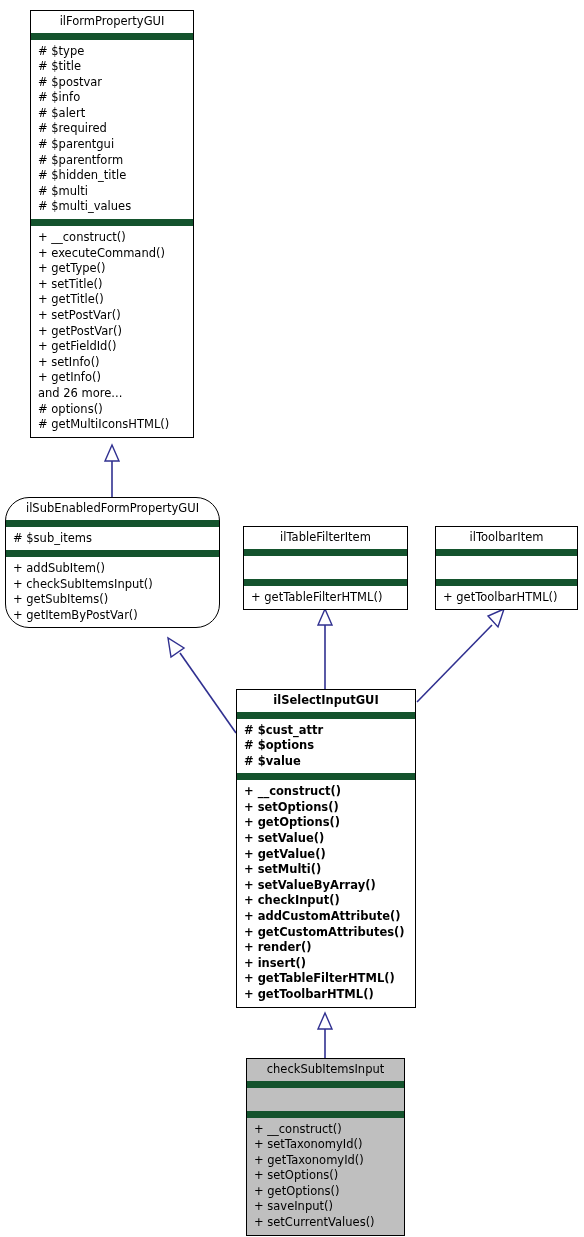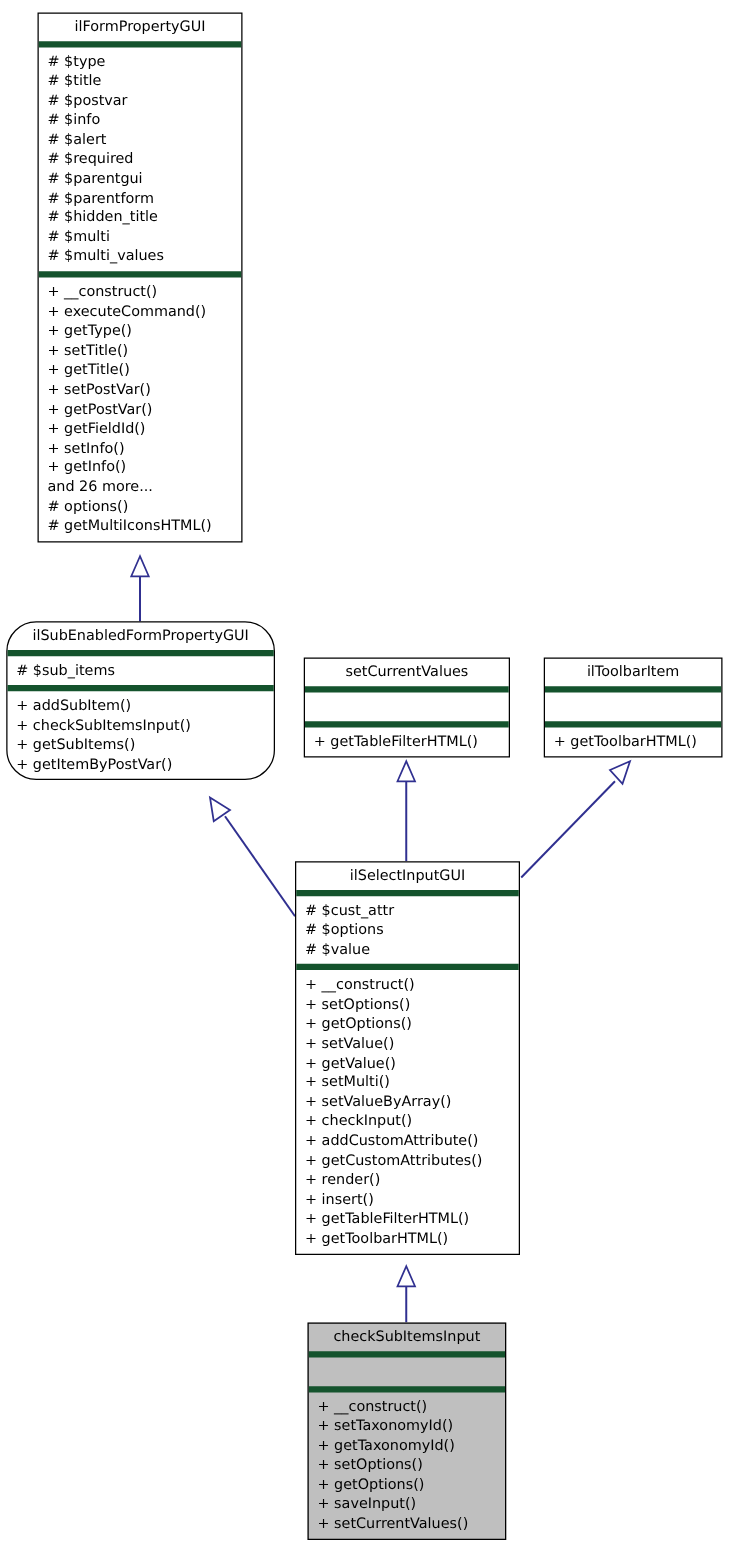--- a/index.html
+++ b/index.html
@@ -33,21 +33,21 @@
   .uml-box.highlight {
     background: #bfbfbf;
   }
   .box-title {
     text-align: center;
     padding: 5px 6px 5px 6px;
     font-size: 11.5px;
     white-space: nowrap;
   }
   .divider {
-    border-top: 5px solid #14532d;
+    border-top: 7px solid #14532d;
   }
   .compartment {
     padding: 4px 6px 4px 7px;
   }
   .compartment.empty {
     height: 13px;
     padding: 5px 6px;
   }
   .member {
     white-space: nowrap;
@@ -145,36 +145,36 @@
     </div>
     <div class="compartment divider">
       <div class="member">+ addSubItem()</div>
       <div class="member">+ checkSubItemsInput()</div>
       <div class="member">+ getSubItems()</div>
       <div class="member">+ getItemByPostVar()</div>
     </div>
   </div>
 
   <div class="uml-box" style="left:243px; top:521px; width:165px;">
-    <div class="box-title">setCurrentValues</div>
+    <div class="box-title">ilTableFilterItem</div>
     <div class="compartment divider empty"></div>
     <div class="compartment divider">
       <div class="member">+ getTableFilterHTML()</div>
     </div>
   </div>
 
   <div class="uml-box" style="left:435px; top:521px; width:143px;">
     <div class="box-title">ilToolbarItem</div>
     <div class="compartment divider empty"></div>
     <div class="compartment divider">
       <div class="member">+ getToolbarHTML()</div>
     </div>
   </div>
 
-  <div class="uml-box" style="left:236px; top:684px; width:180px;">
+  <div class="uml-box" style="left:236px; top:684px; width:180px;font-weight:bold;">
     <div class="box-title">ilSelectInputGUI</div>
     <div class="compartment divider">
       <div class="member"># $cust_attr</div>
       <div class="member"># $options</div>
       <div class="member"># $value</div>
     </div>
     <div class="compartment divider">
       <div class="member">+ __construct()</div>
       <div class="member">+ setOptions()</div>
       <div class="member">+ getOptions()</div>

